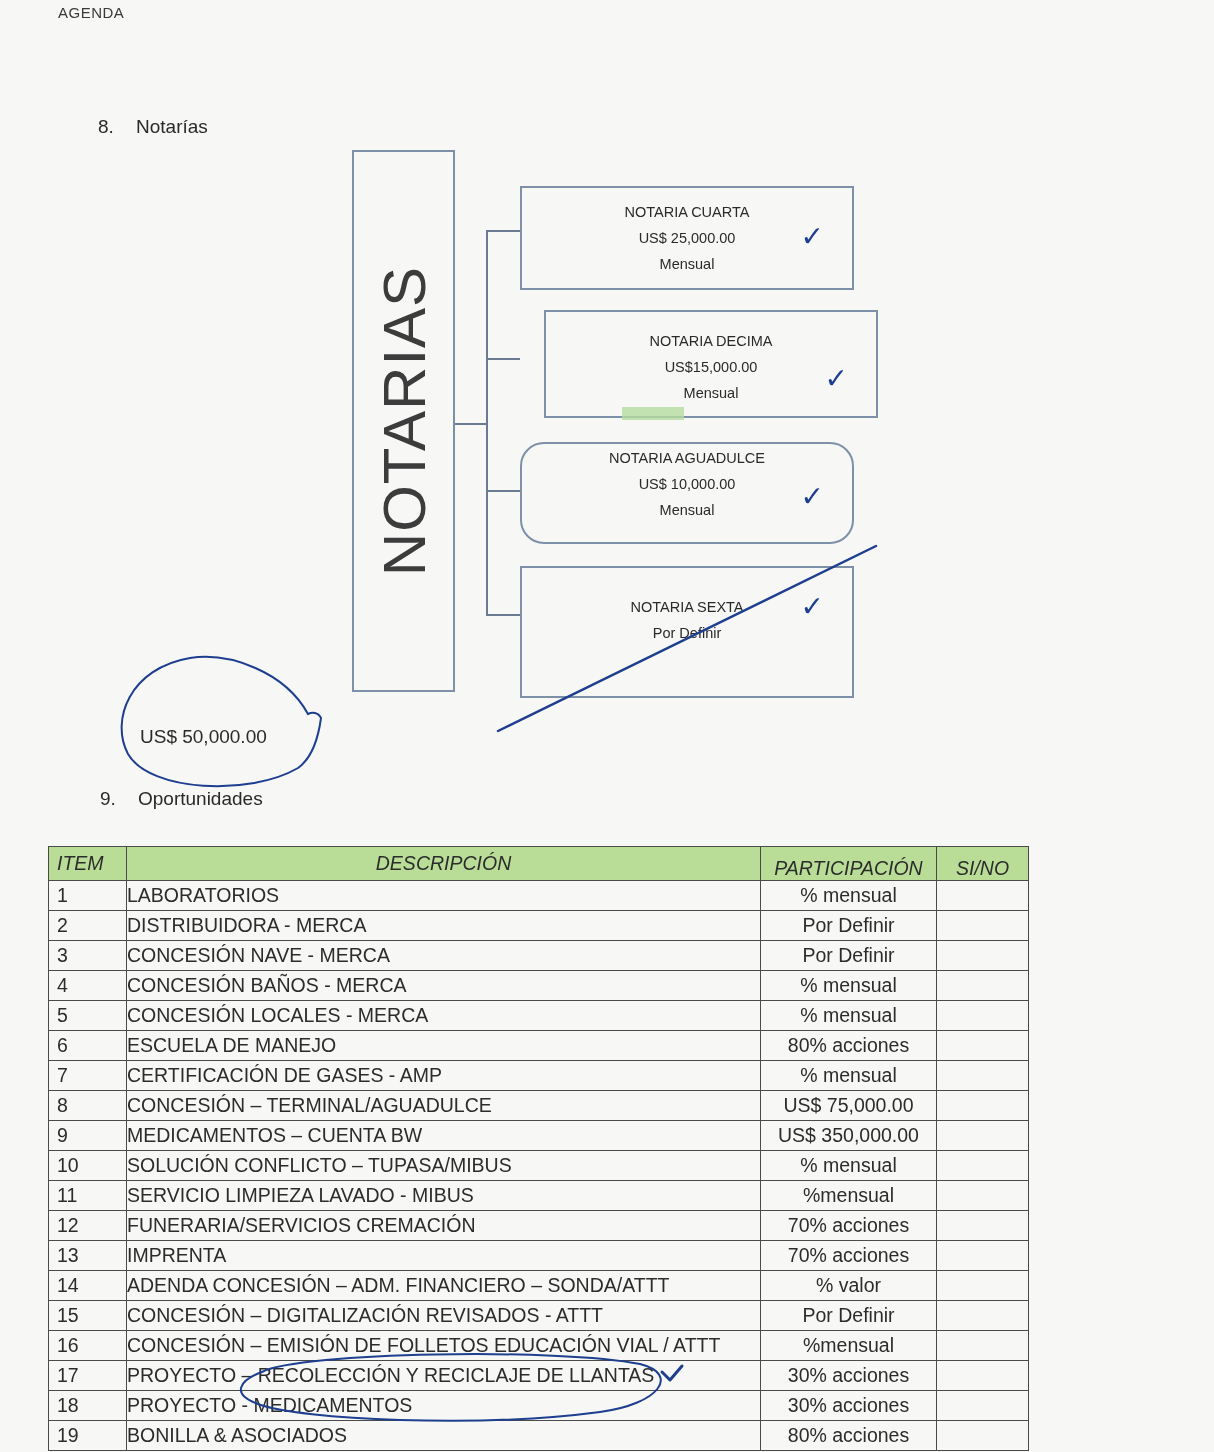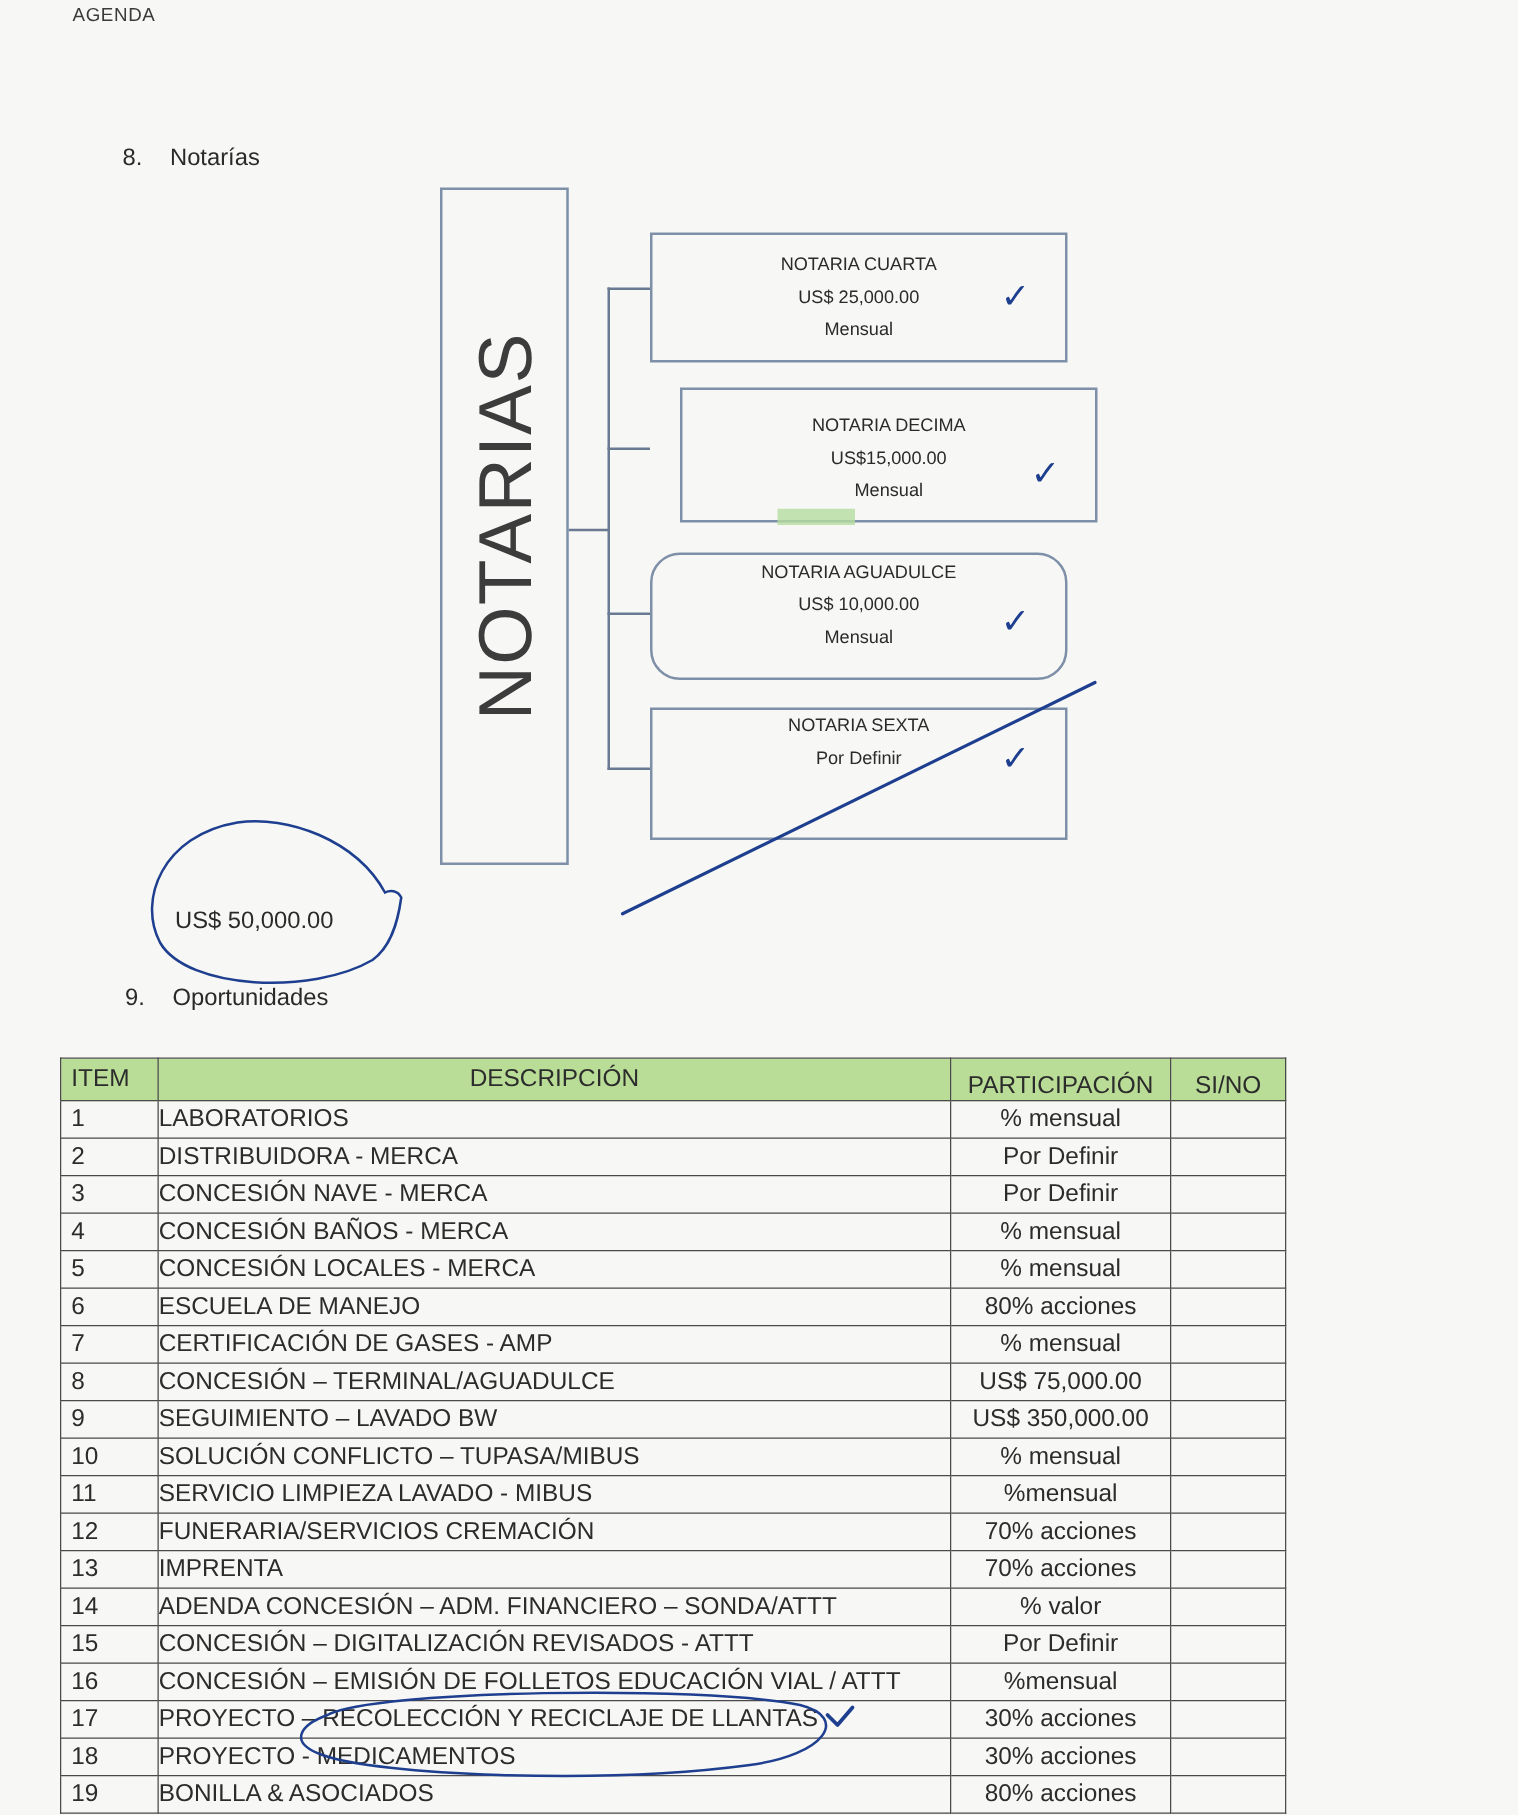--- a/index.html
+++ b/index.html
@@ -34,35 +34,35 @@
       position: absolute; width: 334px;
       border: 2px solid #7e8fa8; background: transparent;
       text-align: center; font-size: 14.5px; color: #2a2a2a; line-height: 26px;
     }
     .notary-box .check {
       position: absolute; right: 28px; font-size: 28px; color: #1e3f8f; font-style: italic;
     }
     #nb1 { left: 520px; top: 186px; height: 104px; padding-top: 11px; }
     #nb2 { left: 520px; top: 310px; height: 108px; padding-top: 16px; margin-left: 24px; }
     #nb3 { left: 520px; top: 442px; height: 102px; padding-top: 1px; border-radius: 24px; }
-    #nb4 { left: 520px; top: 566px; height: 106px; }
+    #nb4 { left: 520px; top: 566px; height: 132px; padding-top: 26px; }
     .highlight { position: absolute; left: 622px; top: 407px; width: 62px; height: 13px; background: #b5dca0; opacity: 0.8; }
 
     
     .total { position: absolute; left: 140px; top: 726px; font-size: 19px; color: #2a2a2a; }
 
     
     table.opps {
       position: absolute; left: 48px; top: 846px;
       border-collapse: collapse; font-size: 19.5px; color: #2c2c2c;
     }
     table.opps th, table.opps td {
       border: 1.5px solid #4a4a4a; height: 30px; padding: 0 8px; white-space: nowrap;
     }
-    table.opps th { background: #b9dd96; font-weight: normal; height: 34px; }
+    table.opps th { background: #b9dd96; font-weight: normal; height: 34px; font-style: italic; }
     table.opps td.item { width: 78px; text-align: left; }
     table.opps th.item { width: 78px; text-align: left; }
     table.opps td.desc { width: 634px; text-align: left; padding-left: 0; }
     table.opps td.part { width: 176px; text-align: center; }
     table.opps td.sino { width: 92px; }
     .annot { position: absolute; pointer-events: none; }
   </style>
 </head>
 <body>
 
@@ -175,21 +175,21 @@
           <td class="sino"></td>
         </tr>
       <tr>
           <td class="item">8</td>
           <td class="desc">CONCESIÓN – TERMINAL/AGUADULCE</td>
           <td class="part">US$ 75,000.00</td>
           <td class="sino"></td>
         </tr>
       <tr>
           <td class="item">9</td>
-          <td class="desc">SEGUIMIENTO – LAVADO BW</td>
+          <td class="desc">MEDICAMENTOS – CUENTA BW</td>
           <td class="part">US$ 350,000.00</td>
           <td class="sino"></td>
         </tr>
       <tr>
           <td class="item">10</td>
           <td class="desc">SOLUCIÓN CONFLICTO – TUPASA/MIBUS</td>
           <td class="part">% mensual</td>
           <td class="sino"></td>
         </tr>
       <tr>

